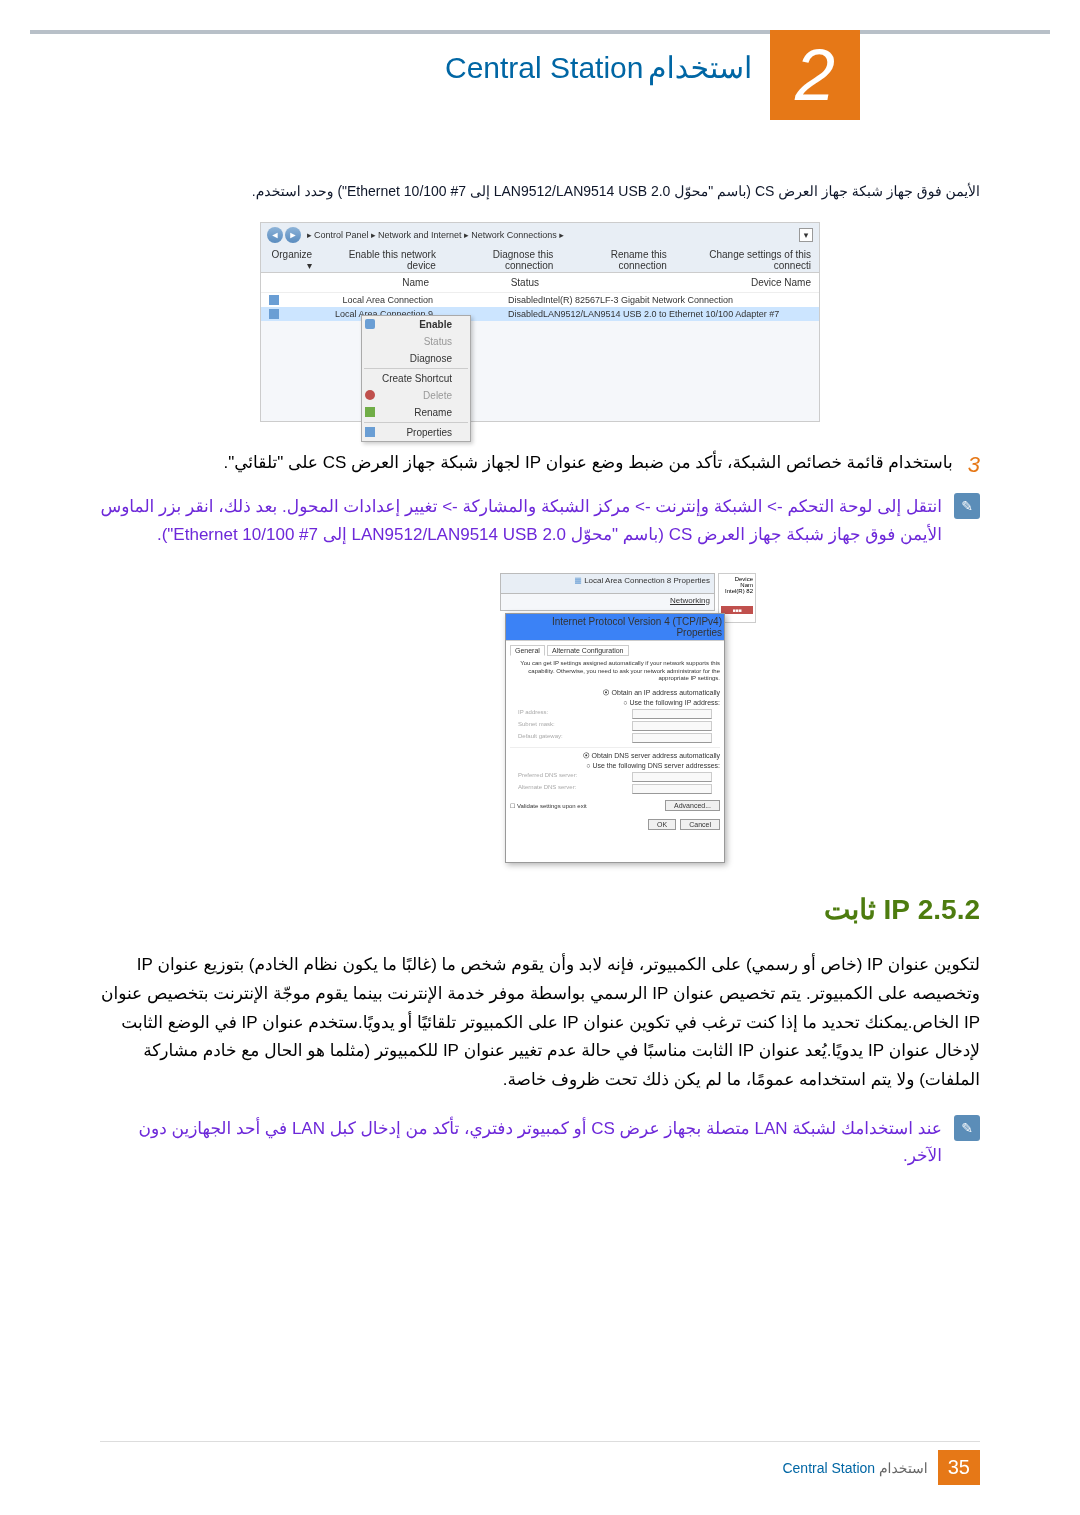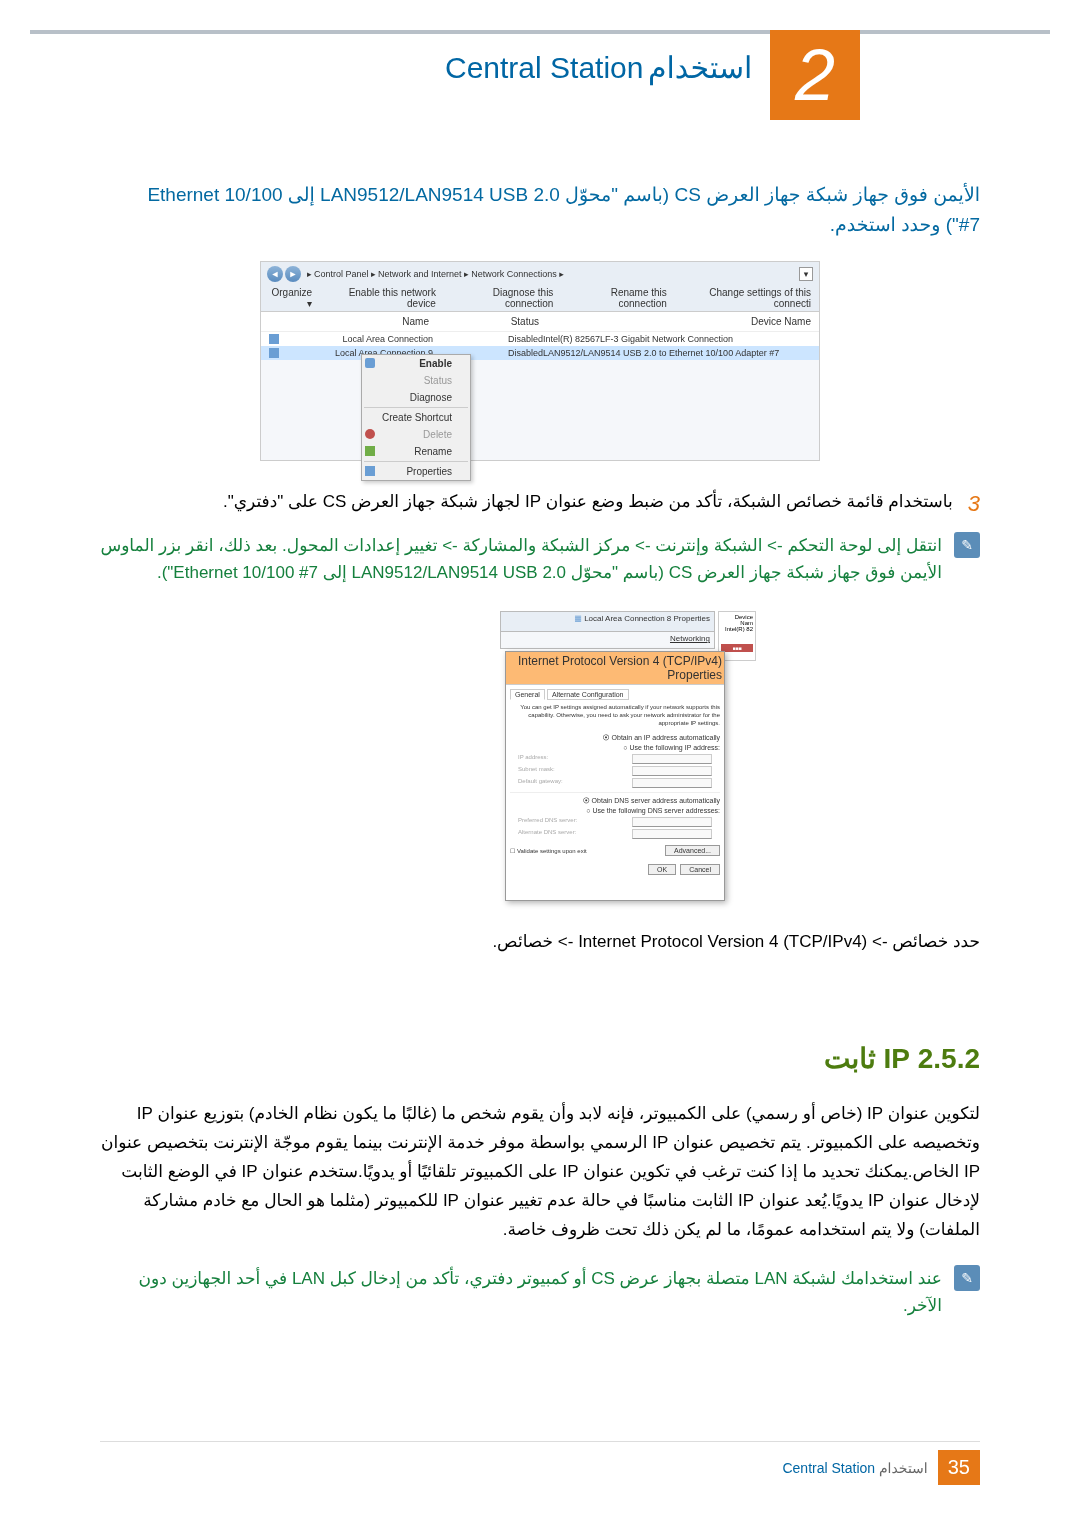--- a/index.html
+++ b/index.html
@@ -56,22 +56,22 @@
     }
     .content {
       position: absolute;
       top: 180px;
       left: 100px;
       right: 100px;
       direction: rtl;
       text-align: right;
     }
     .para1 {
-      font-size: 19px;
-      color: #0369a1;
+      font-size: 14px;
+      color: #0f172a;
       line-height: 1.6;
       margin-bottom: 20px;
       margin-left: 30px;
     }
     .screenshot1 {
       margin: 10px auto 30px;
       width: 560px;
       height: 200px;
       background: #f5f7fa;
       border: 1px solid #ccc;
@@ -209,21 +209,21 @@
       margin-left: 12px;
       flex-shrink: 0;
       display: flex;
       align-items: center;
       justify-content: center;
       color: #fff;
       font-size: 14px;
     }
     .note-text {
       font-size: 17px;
-      color: #15803d;
+      color: #6d28d9;
       line-height: 1.6;
       flex: 1;
     }
     .screenshot2-wrapper {
       display: flex;
       justify-content: flex-start;
       direction: ltr;
       margin: 15px 0 25px;
       padding-left: 400px;
     }
@@ -264,23 +264,23 @@
       width: 220px;
       height: 250px;
       background: #fff;
       border: 1px solid #999;
       box-shadow: 2px 2px 6px rgba(0,0,0,0.3);
       font-size: 7px;
       color: #333;
       padding: 4px;
     }
     .ipv4-title {
-      font-size: 12px;
+      font-size: 10px;
       padding: 2px;
-      background: #fdba74;
+      background: #3b82f6;
       border-bottom: 1px solid #ccc;
       margin: -4px -4px 4px -4px;
     }
     .ipv4-tabs {
       display: flex;
       gap: 2px;
       margin-bottom: 4px;
     }
     .ipv4-tab {
       padding: 1px 4px;
@@ -453,21 +453,21 @@
       <div class="context-menu-item">Create Shortcut</div>
       <div class="context-menu-item disabled"><span class="cm-icon delete"></span><span>Delete</span></div>
       <div class="context-menu-item"><span class="cm-icon rename"></span><span>Rename</span></div>
       <div class="context-menu-sep"></div>
       <div class="context-menu-item"><span class="cm-icon props"></span><span>Properties</span></div>
     </div>
   </div>
 
   <div class="step3-row">
     <span class="step-number">3</span>
-    <span class="step3-text">باستخدام قائمة خصائص الشبكة، تأكد من ضبط وضع عنوان IP لجهاز شبكة جهاز العرض CS على "دفتري".</span>
+    <span class="step3-text">باستخدام قائمة خصائص الشبكة، تأكد من ضبط وضع عنوان IP لجهاز شبكة جهاز العرض CS على "تلقائي".</span>
   </div>
 
   <div class="note-box">
     <div class="note-icon">✎</div>
     <div class="note-text">انتقل إلى لوحة التحكم -&gt; الشبكة وإنترنت -&gt; مركز الشبكة والمشاركة -&gt; تغيير إعدادات المحول. بعد ذلك، انقر بزر الماوس الأيمن فوق جهاز شبكة جهاز العرض CS (باسم "محوّل LAN9512/LAN9514 USB 2.0 إلى Ethernet 10/100 #7").</div>
   </div>
 
   <div class="screenshot2-wrapper">
     <div class="screenshot2">
       <div class="props-window">
@@ -516,21 +516,20 @@
           <div class="ipv4-btn">Advanced...</div>
         </div>
         <div class="ipv4-buttons">
           <div class="ipv4-btn">OK</div>
           <div class="ipv4-btn">Cancel</div>
         </div>
       </div>
     </div>
   </div>
 
-  <p class="para-select">حدد خصائص -&gt; Internet Protocol Version 4 (TCP/IPv4) -&gt; خصائص.</p>
 
   <h2 class="section-heading">2.5.2 IP ثابت</h2>
 
   <p class="section-body">لتكوين عنوان IP (خاص أو رسمي) على الكمبيوتر، فإنه لابد وأن يقوم شخص ما (غالبًا ما يكون نظام الخادم) بتوزيع عنوان IP وتخصيصه على الكمبيوتر. يتم تخصيص عنوان IP الرسمي بواسطة موفر خدمة الإنترنت بينما يقوم موجّة الإنترنت بتخصيص عنوان IP الخاص.يمكنك تحديد ما إذا كنت ترغب في تكوين عنوان IP على الكمبيوتر تلقائيًا أو يدويًا.ستخدم عنوان IP في الوضع الثابت لإدخال عنوان IP يدويًا.يُعد عنوان IP الثابت مناسبًا في حالة عدم تغيير عنوان IP للكمبيوتر (مثلما هو الحال مع خادم مشاركة الملفات) ولا يتم استخدامه عمومًا، ما لم يكن ذلك تحت ظروف خاصة.</p>
 
   <div class="note-box">
     <div class="note-icon">✎</div>
     <div class="note-text">عند استخدامك لشبكة LAN متصلة بجهاز عرض CS أو كمبيوتر دفتري، تأكد من إدخال كبل LAN في أحد الجهازين دون الآخر.</div>
   </div>
 </div>

